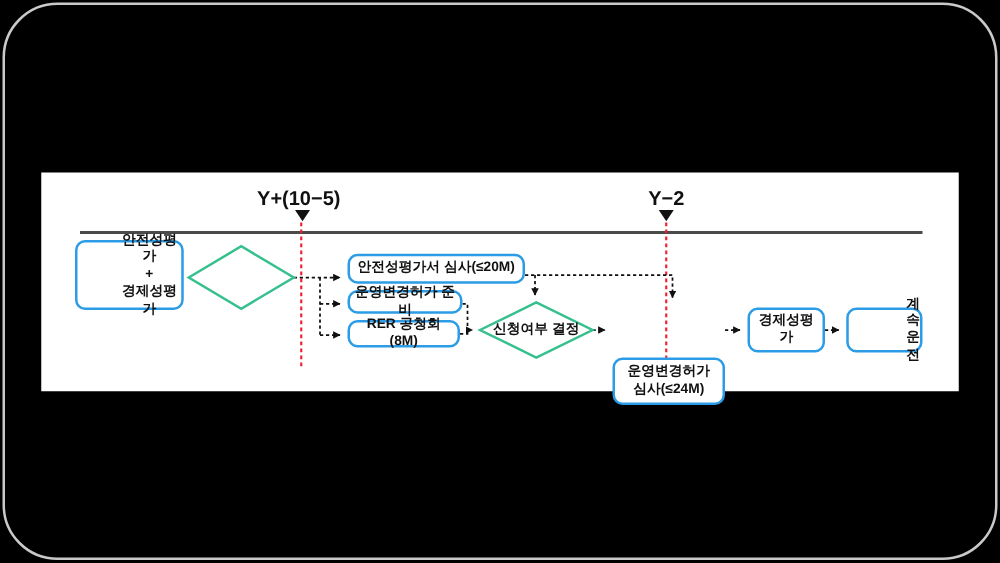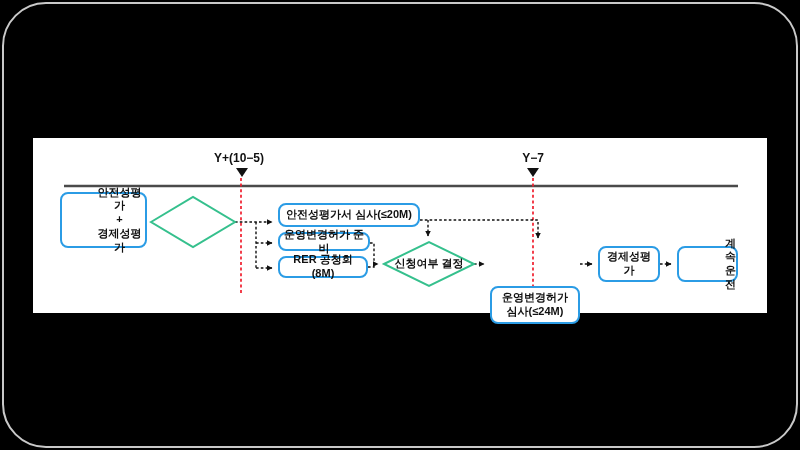--- a/index.html
+++ b/index.html
@@ -8,21 +8,21 @@
   .frame{position:absolute;inset:2px;border:2px solid #c9c9c9;border-radius:44px;}
   .band{position:absolute;left:33px;top:138px;width:734px;height:175px;background:#fff;}
   .layer{position:absolute;left:0;top:0;width:734px;height:175px;}
   .node{position:absolute;display:flex;align-items:center;justify-content:center;
         background:#fff;border:2px solid #2b9ce5;border-radius:8px;
         font-size:11px;font-weight:bold;color:#111;text-align:center;
         line-height:1.25;white-space:pre-line;box-sizing:border-box;padding:1px 2px;}
   .dlabel{position:absolute;display:flex;align-items:center;justify-content:center;
         font-size:11px;font-weight:bold;color:#111;text-align:center;
         line-height:1.2;white-space:pre-line;}
-  .ylabel{position:absolute;transform:translateX(-50%);font-size:12px;font-weight:bold;
+  .ylabel{position:absolute;transform:translateX(-50%);font-size:16px;font-weight:bold;
         color:#111;white-space:nowrap;}
   .tri{position:absolute;width:0;height:0;transform:translateX(-50%);
        border-left:6px solid transparent;border-right:6px solid transparent;
        border-top:9px solid #111;}
 </style>
 </head>
 <body>
 
 <div class="canvas">
   <div class="frame"></div>
@@ -56,21 +56,21 @@
         <path d="M547 126 H559" marker-end="url(#arr)"></path>
         <path d="M627 126 H638" marker-end="url(#arr)"></path>
       </g>
 
       <polygon points="118,84 160,59 202,84 160,109" fill="#fff" stroke="#35c08d" stroke-width="2"></polygon>
       <polygon points="351,126 396,104 441,126 396,148" fill="#fff" stroke="#35c08d" stroke-width="2"></polygon>
     </svg>
 
     <div class="ylabel" style="left:206px;top:13px;">Y+(10−5)</div>
     <div class="tri" style="left:209px;top:30px;"></div>
-    <div class="ylabel" style="left:500px;top:13px;">Y−7</div>
+    <div class="ylabel" style="left:500px;top:13px;">Y−2</div>
     <div class="tri" style="left:500px;top:30px;"></div>
 
     <div class="node" style="left:27px;top:54px;width:87px;height:56px;padding-left:34px;">안전성평가
 +
 경제성평가</div>
 
 
     <div class="node" style="left:245px;top:65px;width:142px;height:24px;">안전성평가서 심사(≤20M)</div>
 
     <div class="node" style="left:245px;top:94px;width:92px;height:19px;">운영변경허가 준비</div>

